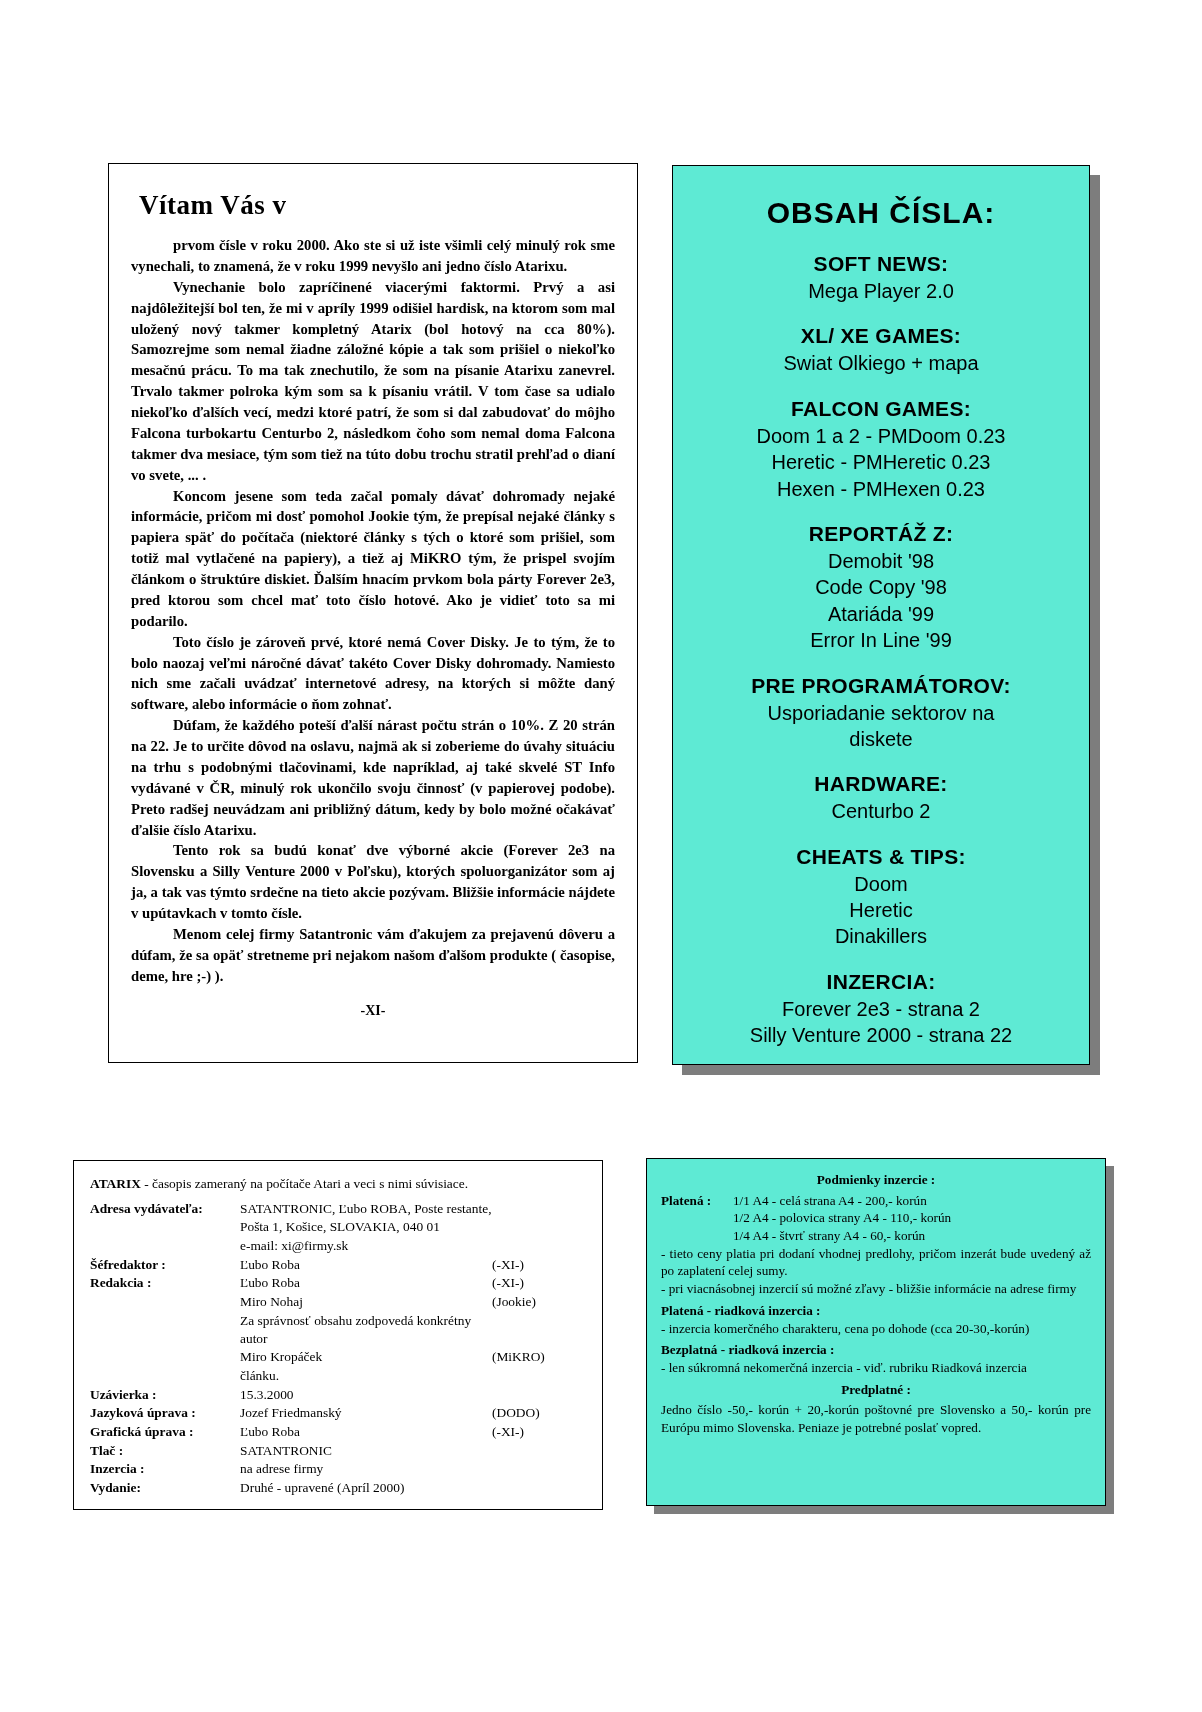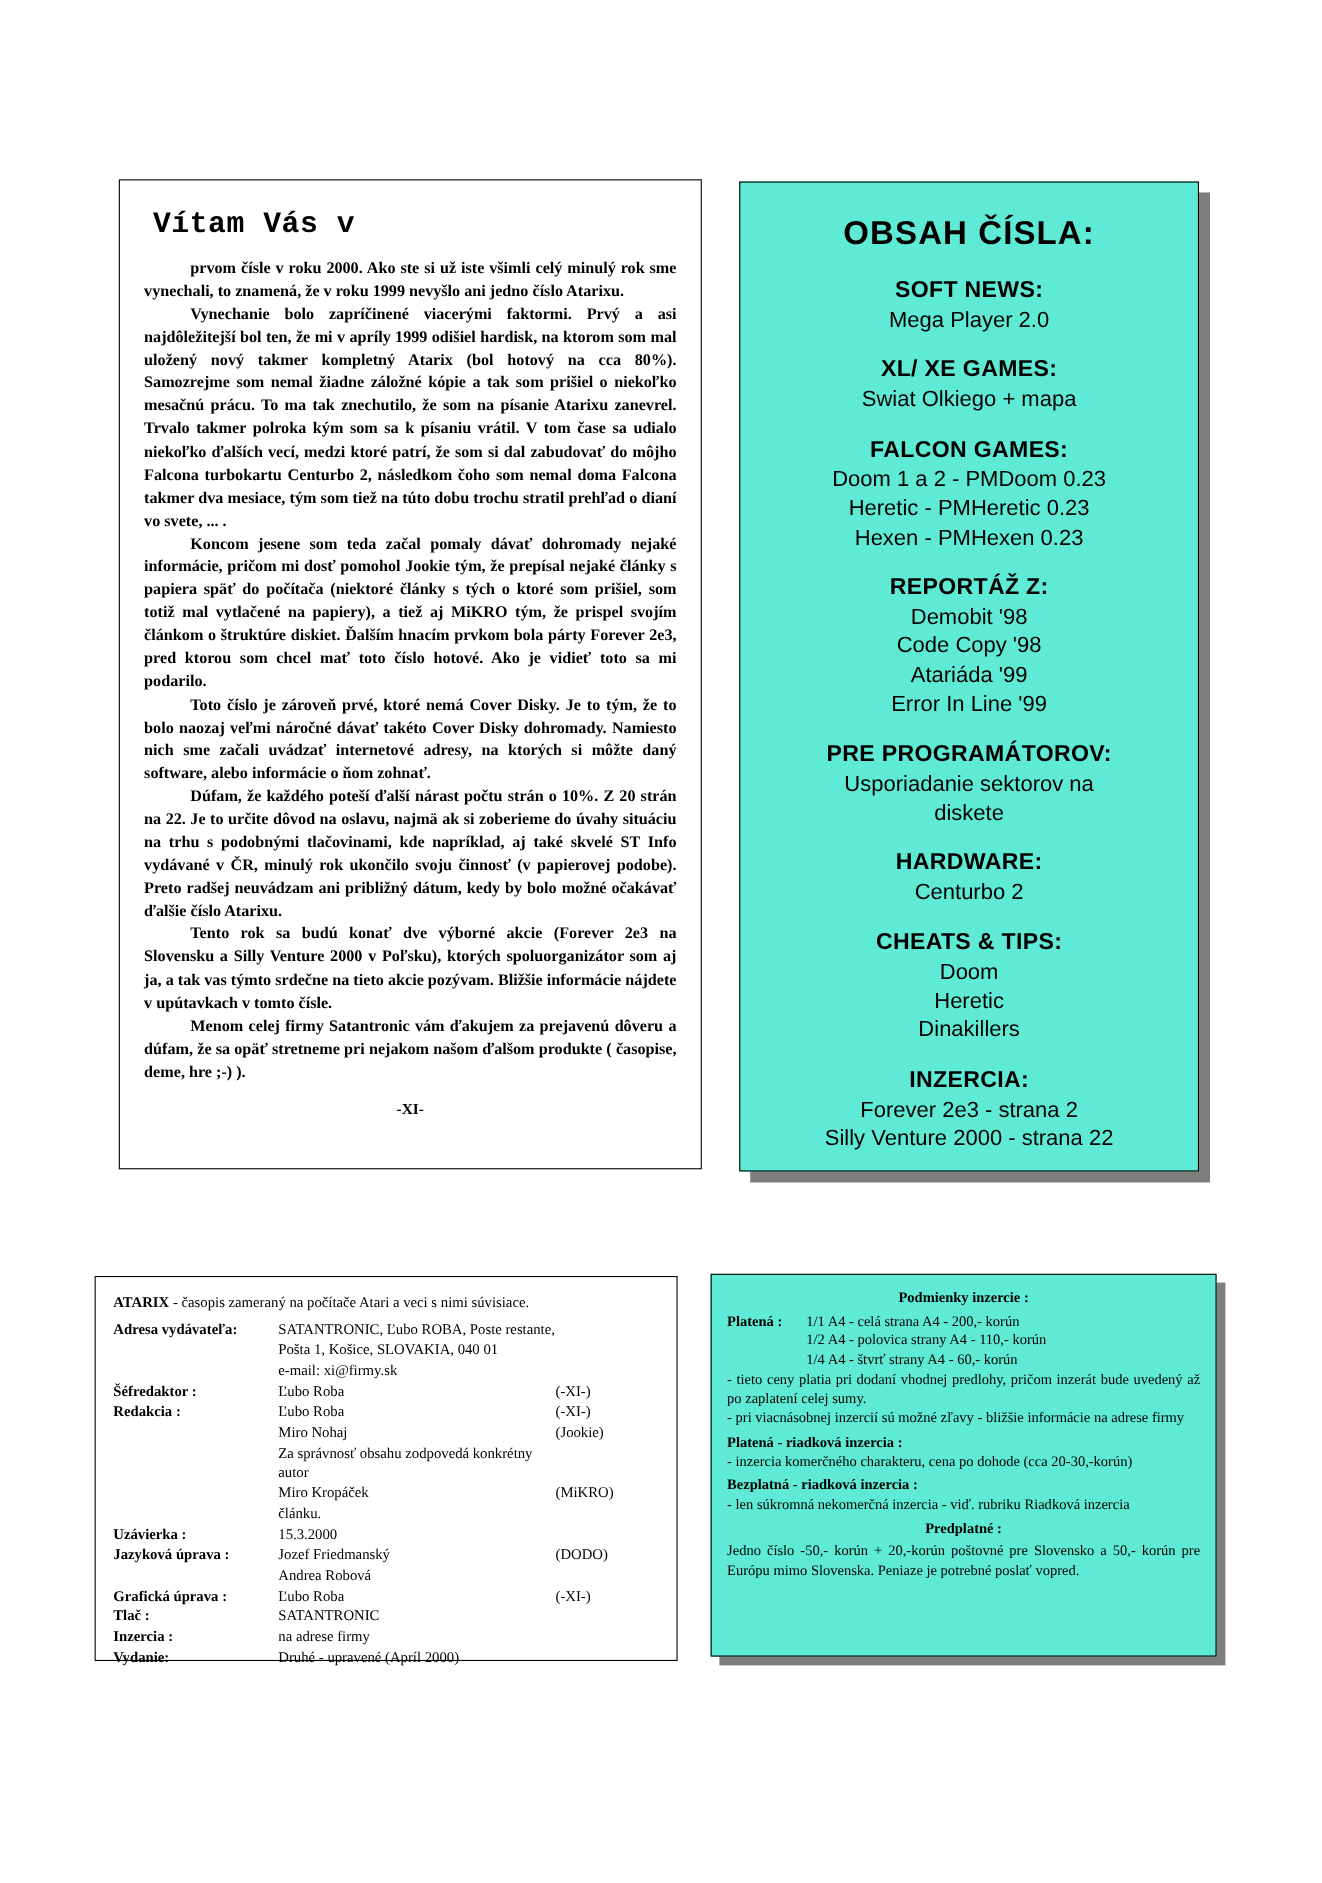--- a/index.html
+++ b/index.html
@@ -20,21 +20,21 @@
     position: absolute;
     left: 108px;
     top: 163px;
     width: 530px;
     height: 900px;
     border: 1.5px solid #000;
     box-sizing: border-box;
     padding: 18px 22px 10px 22px;
   }
   #editorial-title {
-    font-family: Liberation Mono, monospace;
+    font-family: Liberation Serif, serif;
     font-size: 27px;
     font-weight: bold;
     letter-spacing: 0.5px;
     margin: 8px 0 14px 8px;
   }
   .ed-par {
     font-family: "Liberation Serif", serif;
     font-size: 14.7px;
     font-weight: bold;
     line-height: 1.42;
@@ -86,21 +86,21 @@
     letter-spacing: 0.3px;
   }
   .toc-item {
     font-size: 20px;
     line-height: 1.32;
   }
 
   
   #imprint-box {
     position: absolute;
-    left: 86px;
+    left: 73px;
     top: 1160px;
     width: 530px;
     height: 350px;
     border: 1.2px solid #000;
     box-sizing: border-box;
     padding: 14px 14px 10px 16px;
     font-family: "Liberation Serif", serif;
     font-size: 13.4px;
     line-height: 1.32;
   }
@@ -263,25 +263,20 @@
       </div>
       <div class="imp-row">
         <div class="imp-label">Uzávierka :</div>
         <div class="imp-val">15.3.2000</div>
         <div class="imp-tag"></div>
       </div>
       <div class="imp-row">
         <div class="imp-label">Jazyková úprava :</div>
         <div class="imp-val">Jozef Friedmanský</div>
         <div class="imp-tag">(DODO)</div>
-      </div>
-      <div class="imp-row">
-        <div class="imp-label plain"></div>
-        <div class="imp-val">Andrea Robová</div>
-        <div class="imp-tag"></div>
       </div>
       <div class="imp-row">
         <div class="imp-label">Grafická úprava :</div>
         <div class="imp-val">Ľubo Roba</div>
         <div class="imp-tag">(-XI-)</div>
       </div>
       <div class="imp-row">
         <div class="imp-label">Tlač :</div>
         <div class="imp-val">SATANTRONIC</div>
         <div class="imp-tag"></div>

